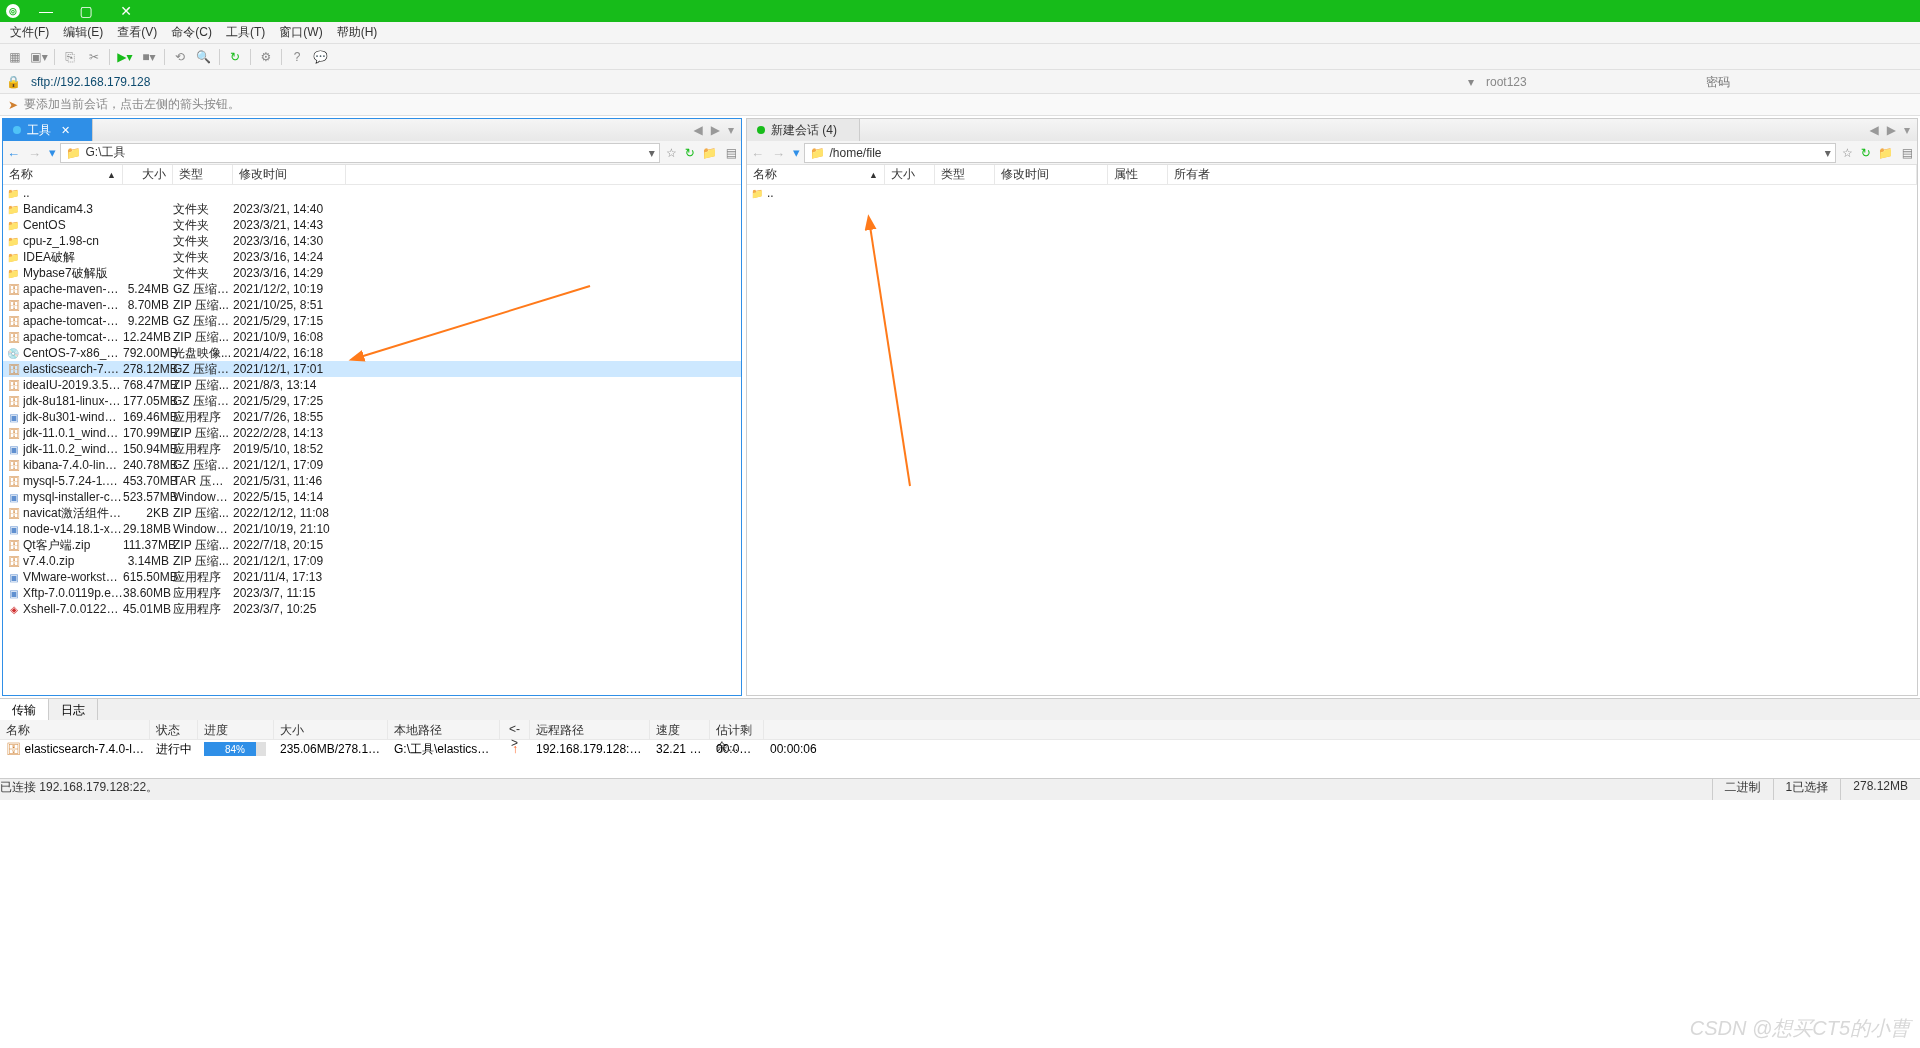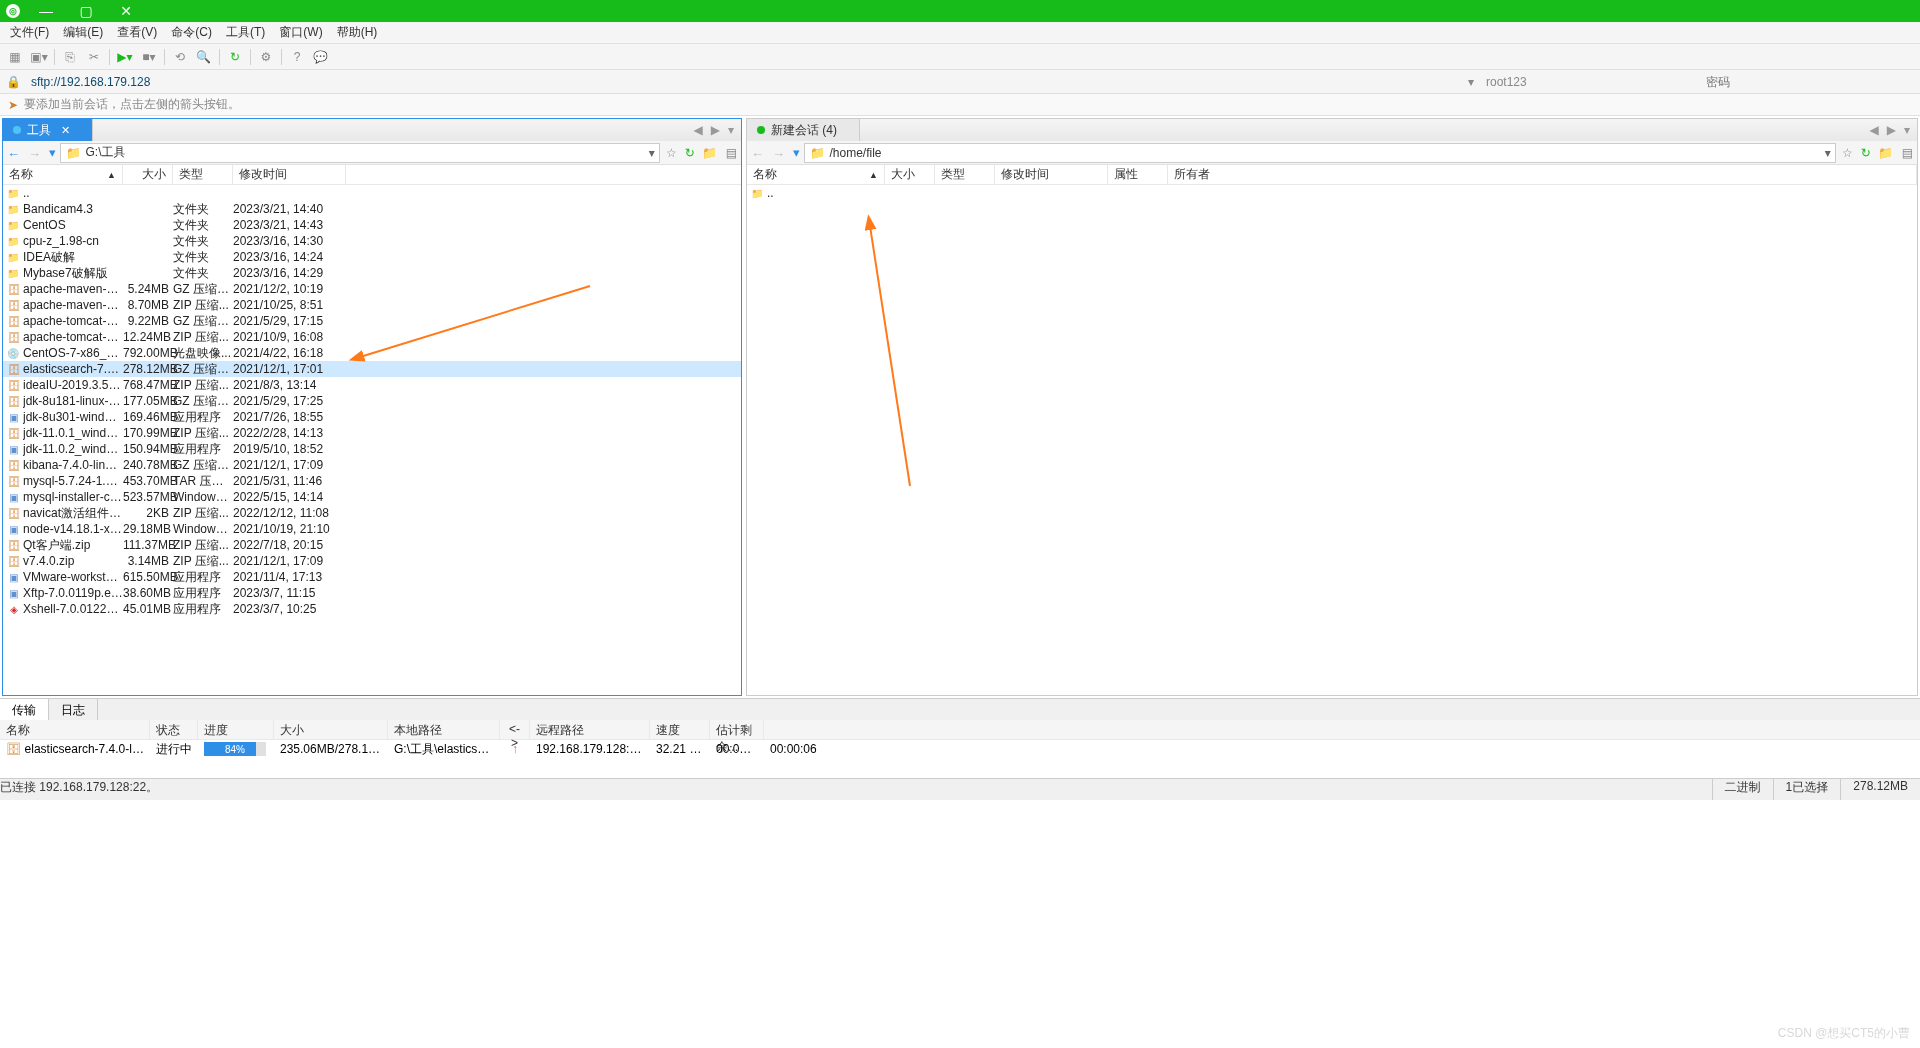--- a/index.html
+++ b/index.html
@@ -77,21 +77,21 @@
 .xfer-body { height: 38px; background: #fff; }
 .xfer-row { height: 18px; display: flex; align-items: center; font-size: 12px; }
 .xfer-row .xc { padding: 0 6px; white-space: nowrap; overflow: hidden; text-overflow: ellipsis; }
 .prog-bar { width: 62px; height: 14px; background: #e0e0e0; position: relative; }
 .prog-fill { height: 100%; background: #2f8fe7; }
 .prog-txt { position: absolute; inset: 0; display: flex; align-items: center; justify-content: center; font-size: 10px; color: #fff; }
 .up-ic { color: #ff6020; font-weight: bold; }
 .statusbar { height: 22px; background: #f0f0f0; border-top: 1px solid #ccc; display: flex; padding: 0 0; color: #333; font-size: 12px; }
 .statusbar .sp { flex: 1; }
 .statusbar .cell { padding: 0 12px; border-left: 1px solid #ccc; }
-.watermark { position: fixed; right: 10px; bottom: 6px; color: #d8d8d8; font-size: 12px; pointer-events: none; }
+.watermark { position: fixed; right: 10px; bottom: 6px; color: #d8d8d8; font-size: 20px; pointer-events: none; font-style: italic; }
 .arrow-svg { position: absolute; pointer-events: none; }
 </style>
 </head>
 <body>
 
 <div class="titlebar">
   <span class="app-icon">◎</span>
   <span class="title-btn">—</span>
   <span class="title-btn">▢</span>
   <span class="title-btn">✕</span>

